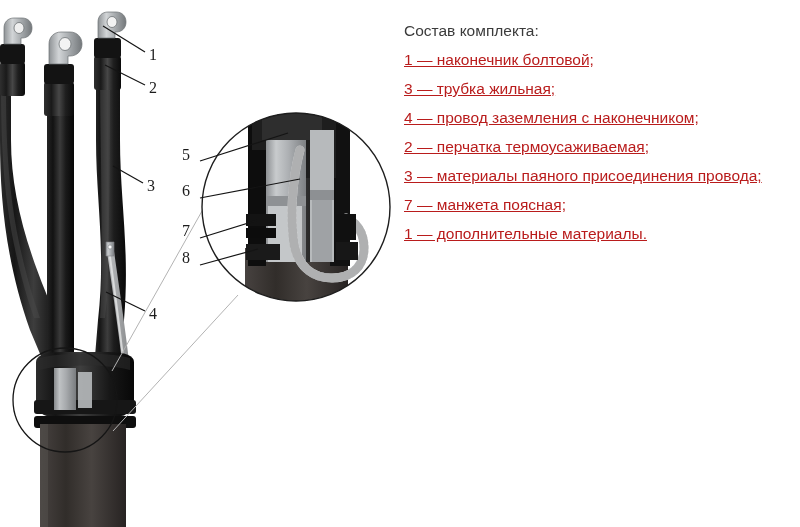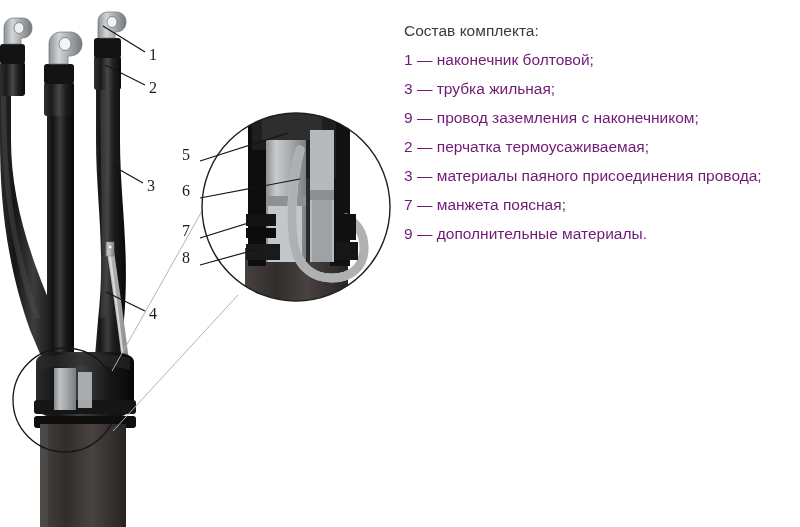--- a/index.html
+++ b/index.html
@@ -34,23 +34,24 @@
     width: 392px;
   }
   .legend-title {
     font-size: 15.5px;
     color: #3b3b3b;
     line-height: 29px;
     white-space: nowrap;
   }
   .legend-item {
     font-size: 15.5px;
-    color: #701a75;
+    color: #b91c1c;
     line-height: 29px;
     white-space: nowrap;
+    text-decoration: underline;
   }
   .callout-num {
     position: absolute;
     font-size: 16px;
     color: #1c1c1c;
     font-family: "Liberation Serif", serif;
   }
 </style>
 </head>
 <body>
@@ -247,20 +248,20 @@
 
   <div class="callout-num" style="left:182px; top:146px;">5</div>
   <div class="callout-num" style="left:182px; top:182px;">6</div>
   <div class="callout-num" style="left:182px; top:222px;">7</div>
   <div class="callout-num" style="left:182px; top:249px;">8</div>
 
   <div class="legend">
     <div class="legend-title">Состав комплекта:</div>
     <div class="legend-item">1 — наконечник болтовой;</div>
     <div class="legend-item">3 — трубка жильная;</div>
-    <div class="legend-item">9 — провод заземления с наконечником;</div>
+    <div class="legend-item">4 — провод заземления с наконечником;</div>
     <div class="legend-item">2 — перчатка термоусаживаемая;</div>
     <div class="legend-item">3 — материалы паяного присоединения провода;</div>
     <div class="legend-item">7 — манжета поясная;</div>
-    <div class="legend-item">9 — дополнительные материалы.</div>
+    <div class="legend-item">1 — дополнительные материалы.</div>
   </div>
 
 </div>
 
 </body></html>

